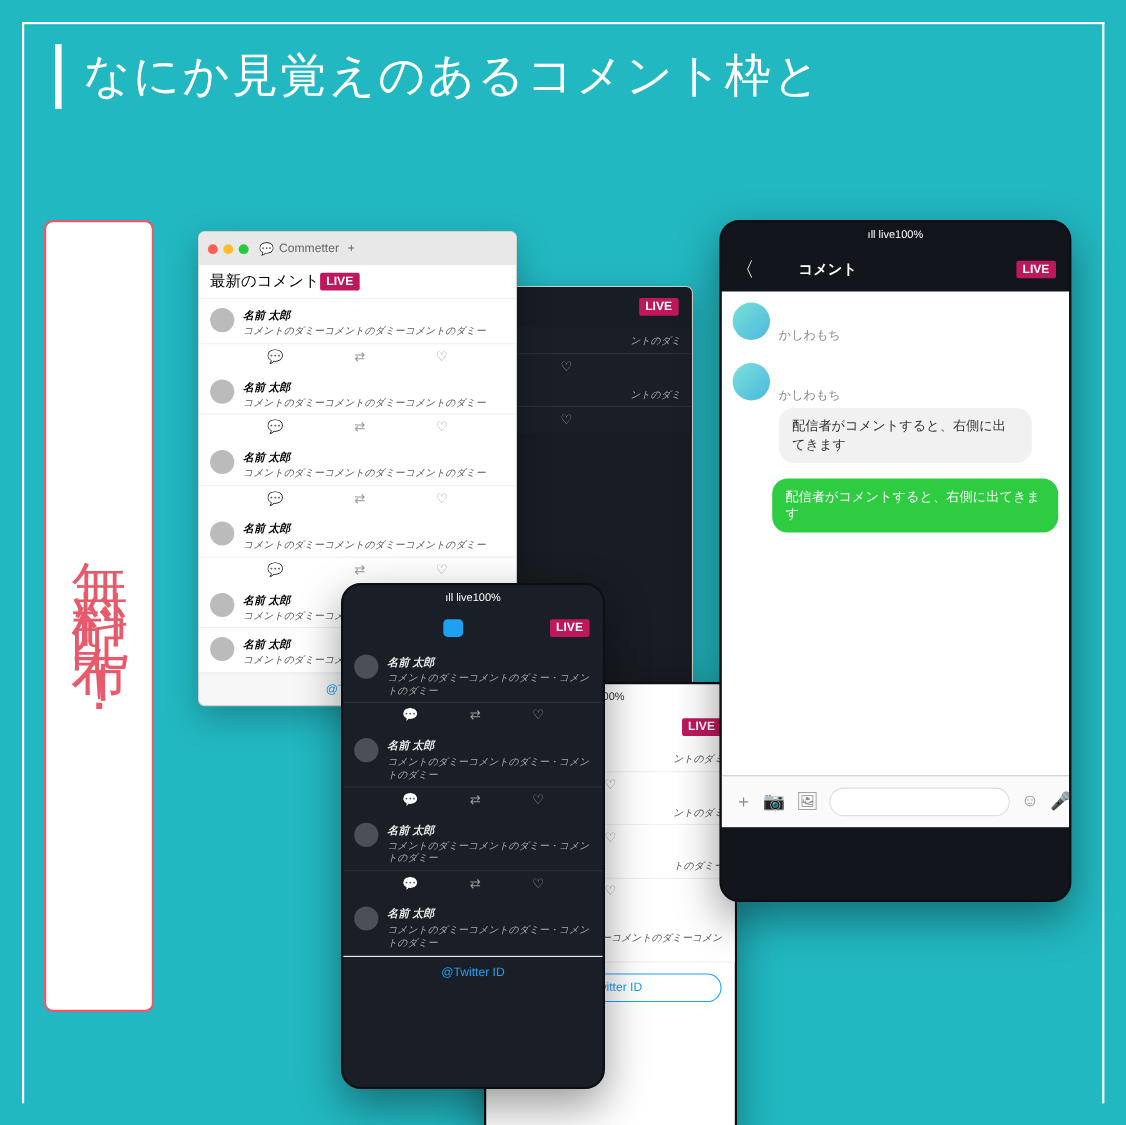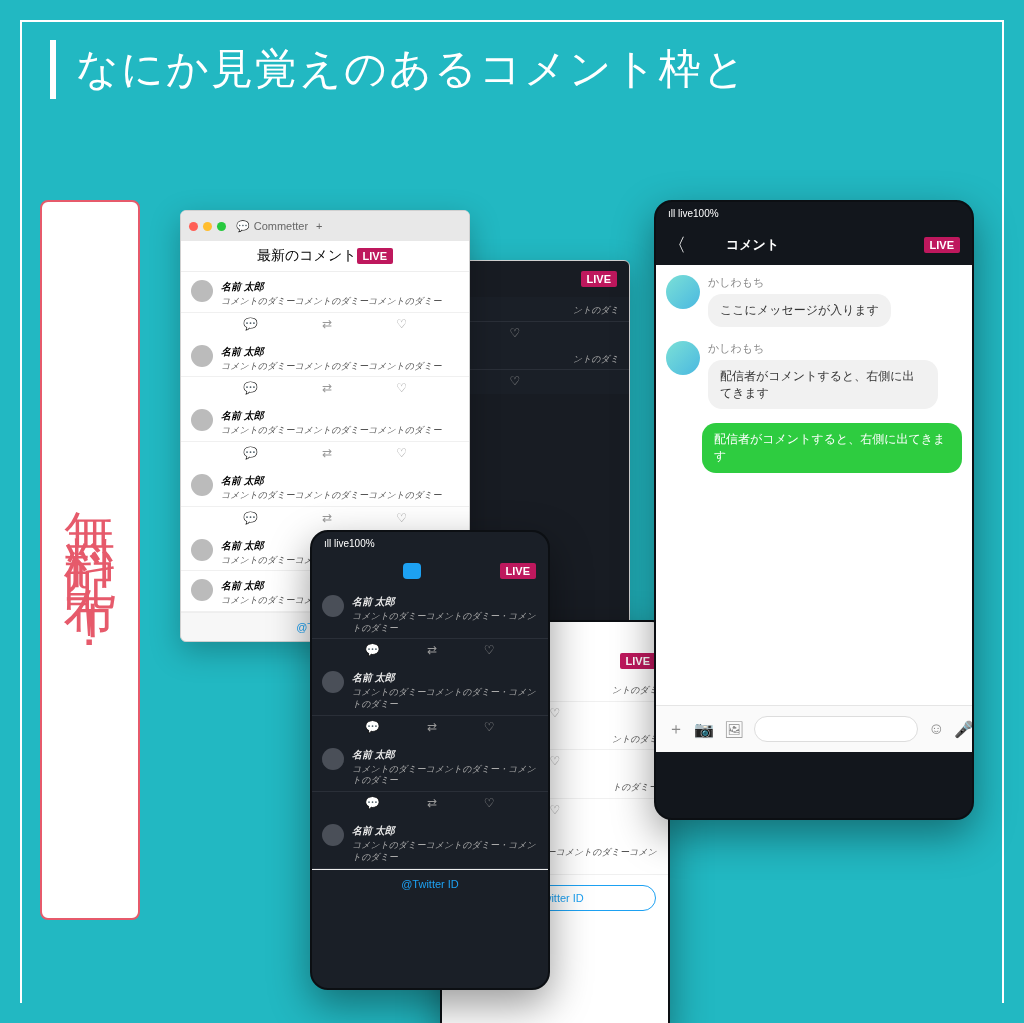--- a/index.html
+++ b/index.html
@@ -66,21 +66,21 @@
       height: 30px;
       display: flex; align-items: center;
       padding: 0 8px;
       background: #e8e8e8;
       font-size: 11px; color: #666;
     }
     .traffic { display: flex; gap: 5px; margin-right: 10px; }
     .traffic span { width: 9px; height: 9px; border-radius: 50%; }
     .tl-r{background:#ff5f56}.tl-y{background:#ffbd2e}.tl-g{background:#27c93f}
     .win-hdr {
-      display: flex; justify-content: center; align-items: center;
+      display: flex; justify-content: flex-start; align-items: center;
       padding: 6px 10px; background: #fff; border-bottom: 1px solid #eee;
       font-size: 14px;
     }
     .live-badge {
       background: #be185d; color: #fff; font-weight: bold;
       font-size: 11px; padding: 2px 6px; border-radius: 2px;
     }
     .cmt-list { background: #fff; }
     .cmt-list.dark { background: #1a1f27; color: #eaeaea; }
     .cmt {
@@ -108,38 +108,38 @@
       position: absolute;
       background: #1a1f27;
       border-radius: 18px;
       border: 2px solid #0c0f13;
       box-shadow: 0 15px 40px rgba(0,0,0,.4);
       overflow: hidden;
       color: #fff;
     }
     .phone.light { background: #fff; color: #333; }
     .ph-status {
-      display: flex; justify-content: flex-start; padding: 6px 12px;
+      display: flex; justify-content: center; padding: 6px 12px;
       font-size: 10px;
     }
     .ph-hdr {
       display: flex; justify-content: space-between; align-items: center;
       padding: 8px 12px;
     }
     .ph-hdr .title { font-size: 13px; font-weight: bold; margin-left: 32px; }
     .ph-back { font-size: 18px; margin-right: 8px; }
 
     
     .line-body { background: #fff; padding: 10px; min-height: 440px; }
     .line-msg { display: flex; gap: 8px; margin-bottom: 14px; }
     .line-avatar {
       width: 34px; height: 34px; border-radius: 50%;
       background: linear-gradient(135deg,#7be0d7,#4ab8e0); flex-shrink: 0;
     }
-    .line-content { flex: 1; }
+    .line-content { flex: 1; margin-top: 22px; }
     .line-user { font-size: 11px; color: #888; margin-bottom: 4px; }
     .line-bubble {
       display: inline-block; background: #f1f1f1; padding: 8px 12px;
       border-radius: 14px; font-size: 12px; color: #333; max-width: 230px;
       line-height: 1.4;
     }
     .line-msg.right { justify-content: flex-end; }
     .line-bubble.green { background: #2ecc40; color: #fff; }
     .line-input {
       display: flex; align-items: center; gap: 10px; padding: 10px 12px;
@@ -392,21 +392,20 @@
         <span class="ph-back">〈</span>
         <span class="title">コメント</span>
       </div>
       <span class="live-badge">LIVE</span>
     </div>
     <div class="line-body">
       <div class="line-msg">
         <div class="line-avatar"></div>
         <div class="line-content">
           <div class="line-user">かしわもち</div>
-          <div class="line-bubble">ここにメッセージが入ります</div>
         </div>
       </div>
       <div class="line-msg">
         <div class="line-avatar"></div>
         <div class="line-content">
           <div class="line-user">かしわもち</div>
           <div class="line-bubble">配信者がコメントすると、右側に出てきます</div>
         </div>
       </div>
       <div class="line-msg right">

